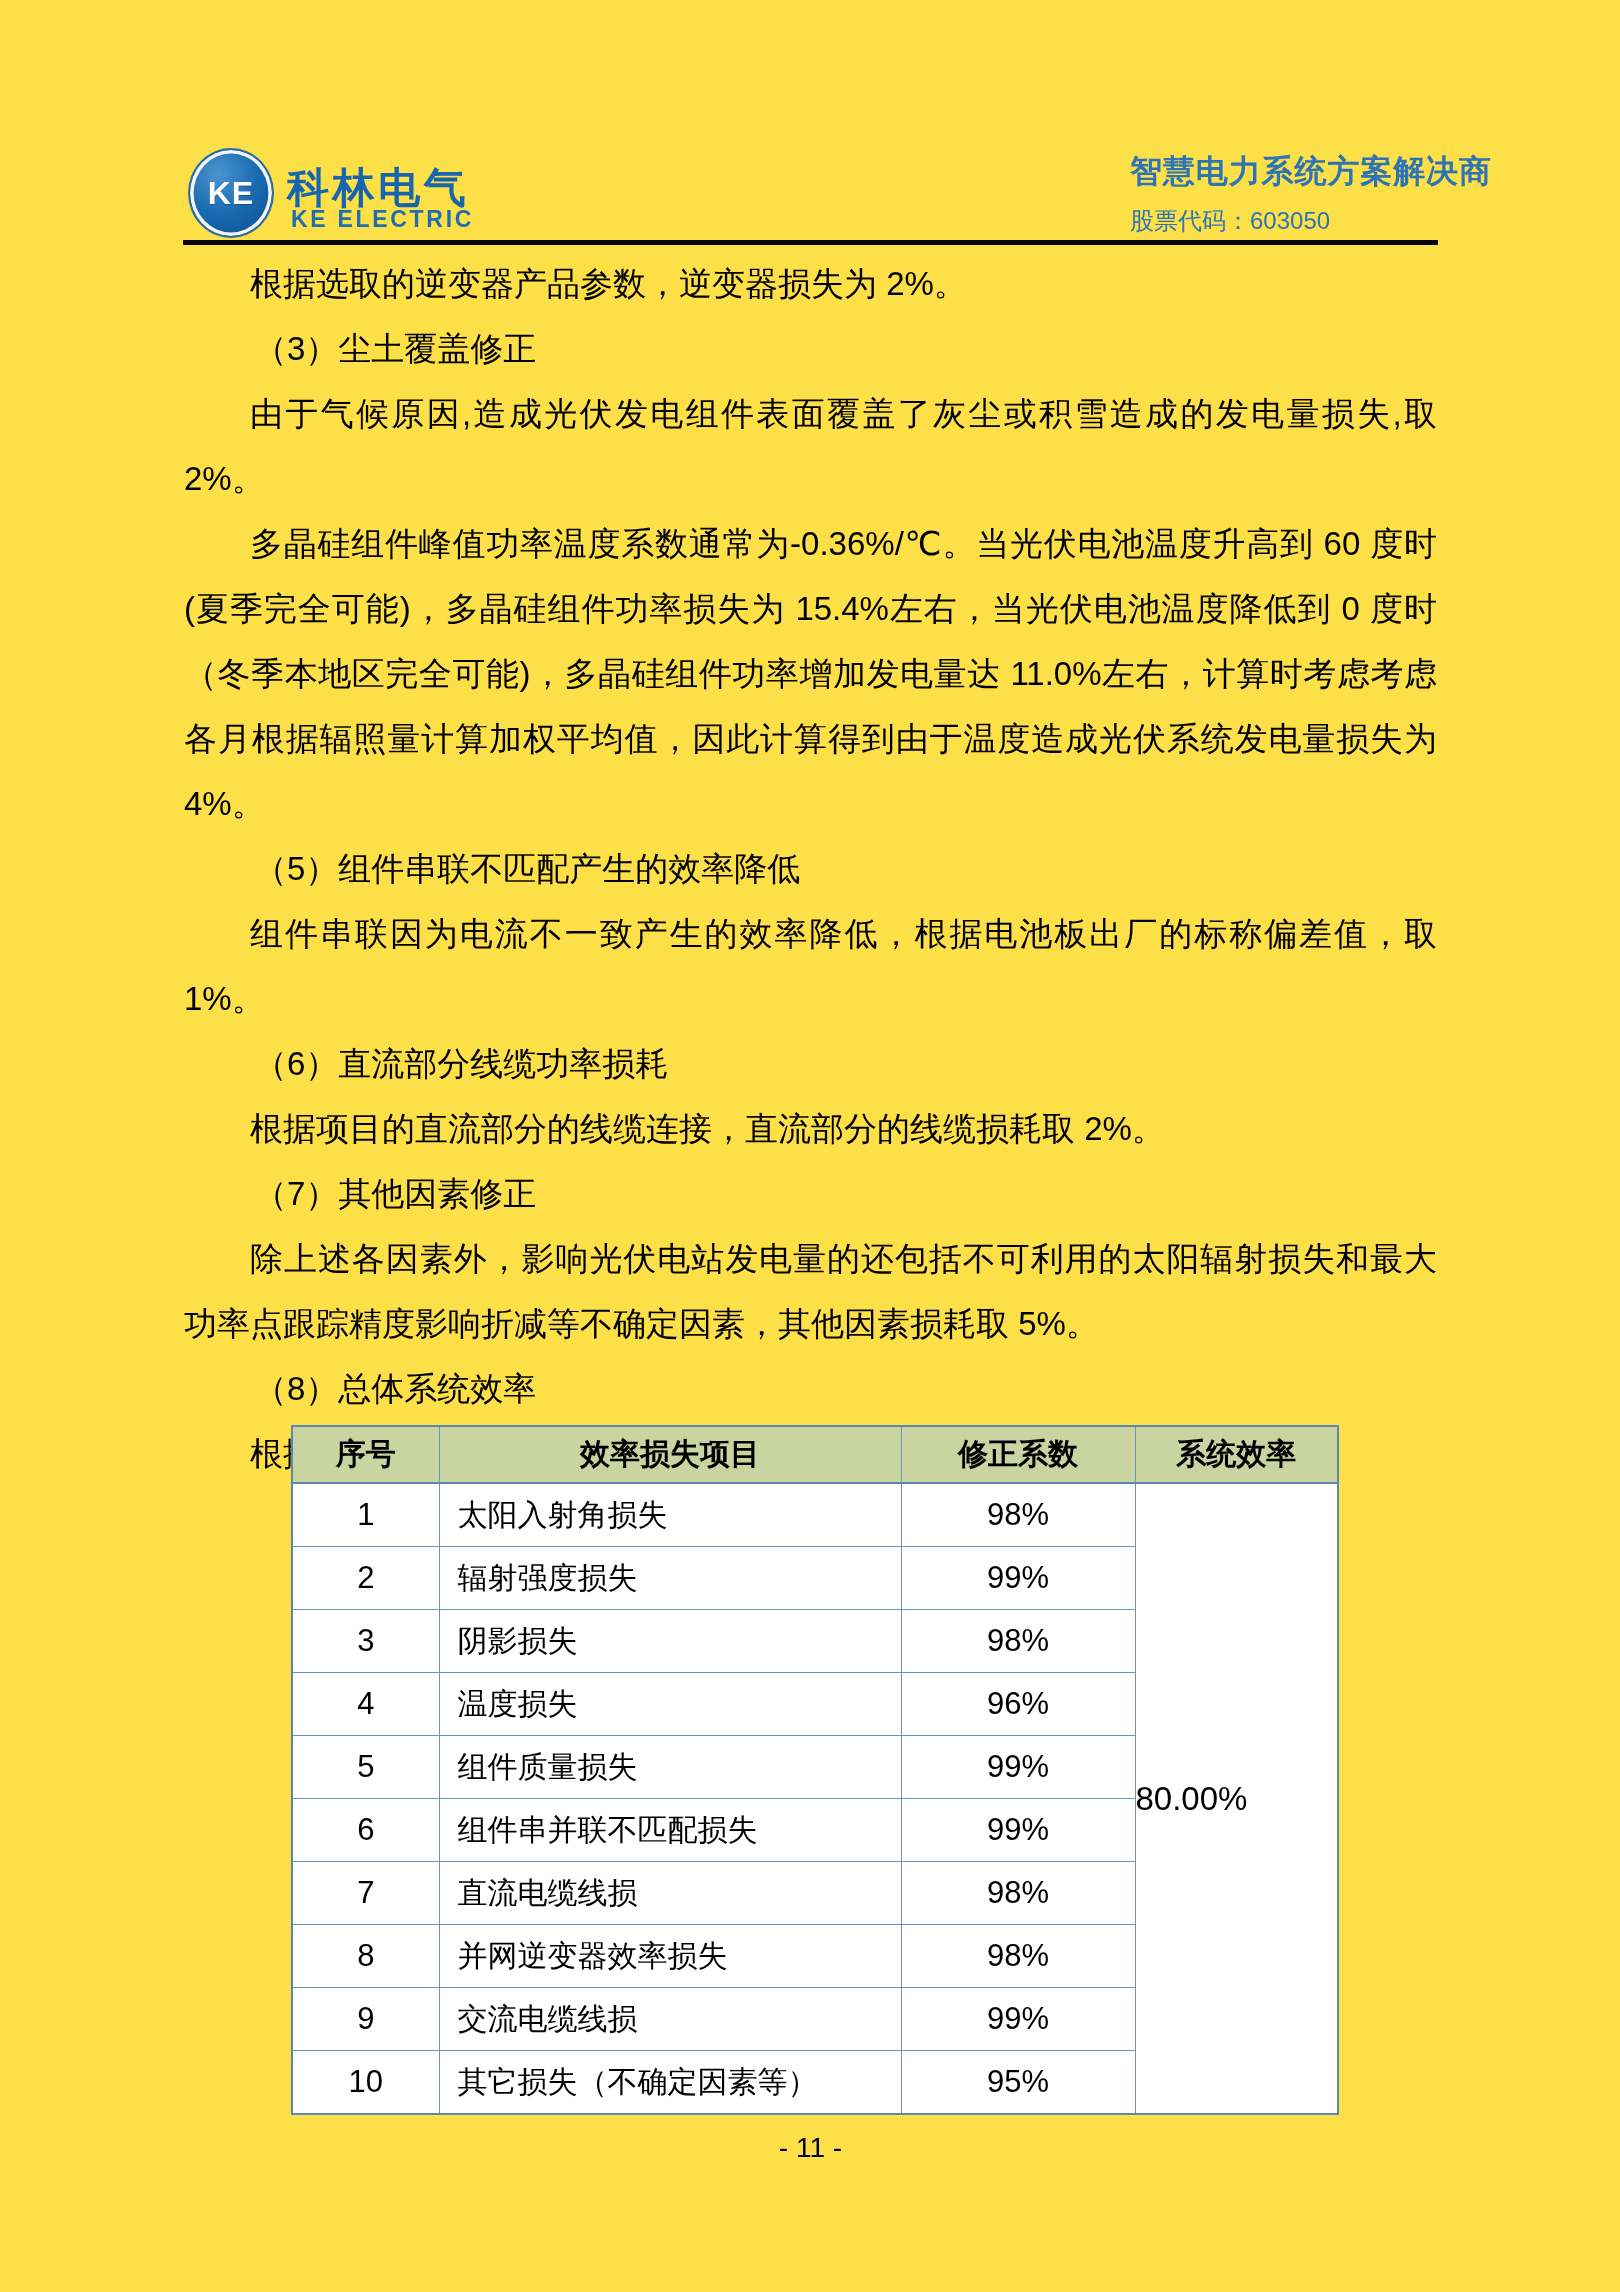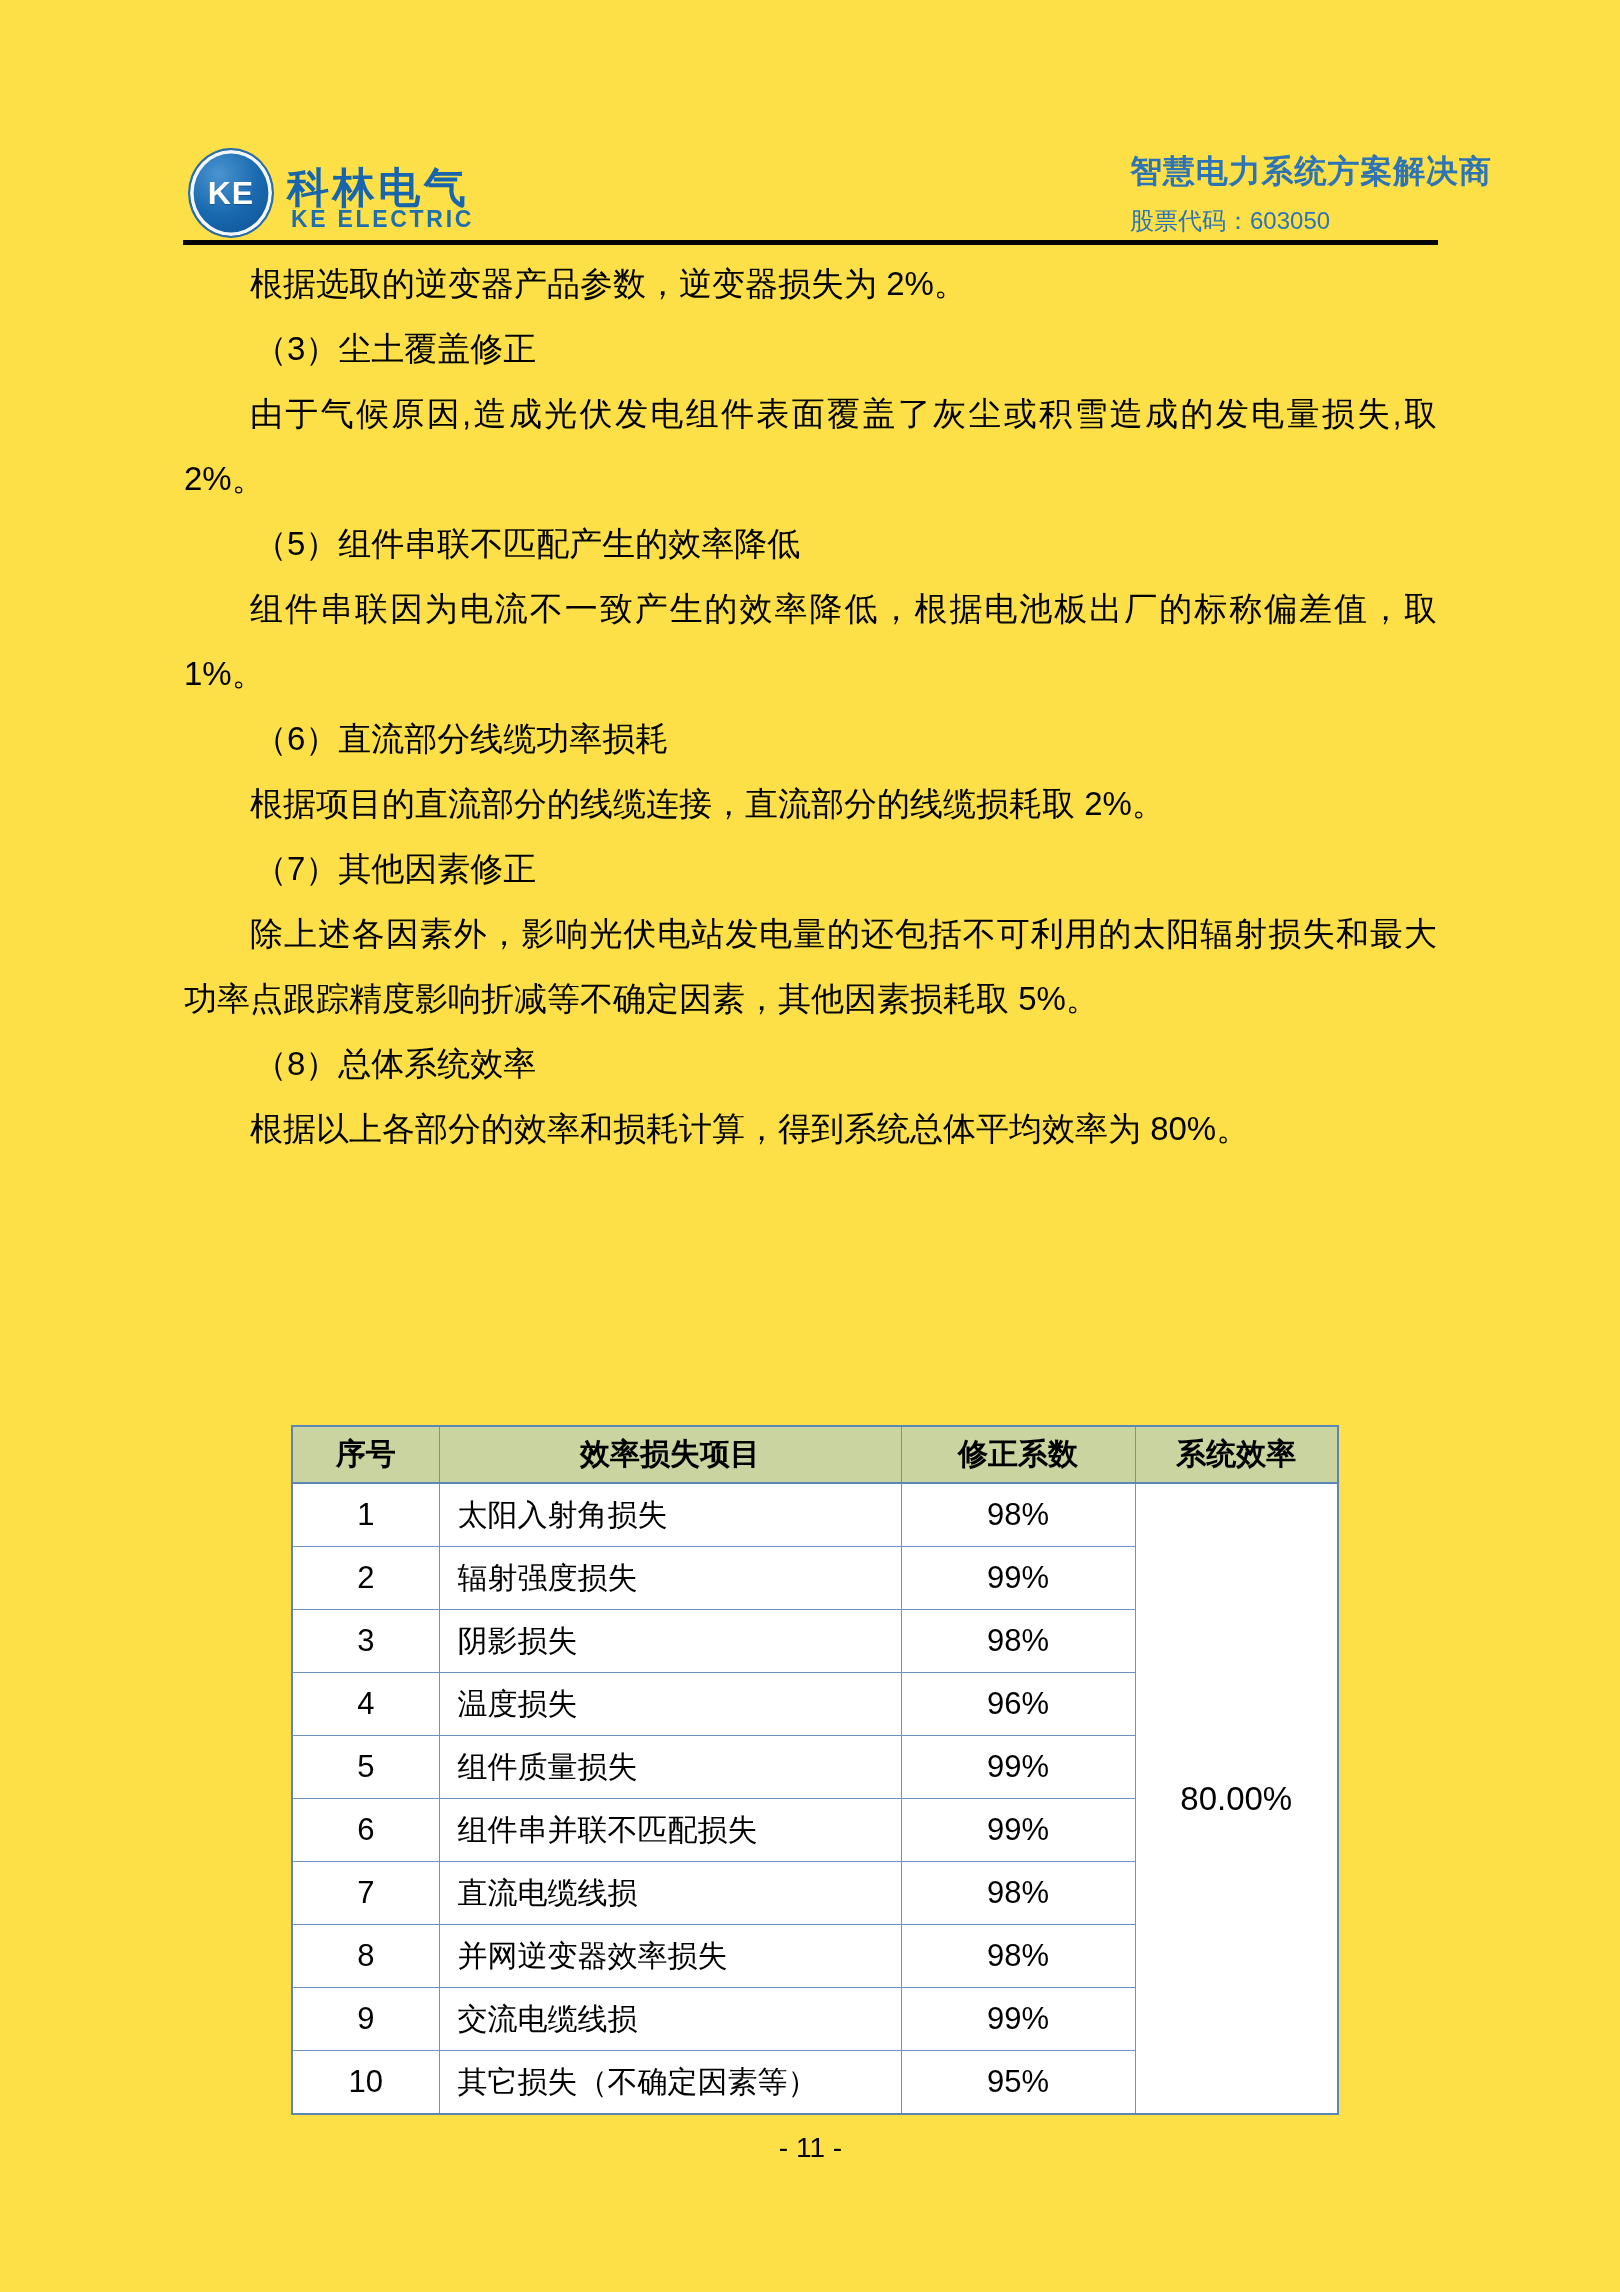--- a/index.html
+++ b/index.html
@@ -54,21 +54,21 @@
     font-size:30px; font-weight:bold; text-align:center;
     border:1.8px solid #6b93c0; border-bottom:2.7px solid #5b86b5;
   }
   .loss-table td {
     background:#ffffff; height:62px; padding:0;
     border:1.8px solid #6b93c0; font-size:31px;
   }
   td.col-no   { text-align:center; }
   td.col-item { text-align:left; padding-left:18px; font-size:30px; }
   td.col-coef { text-align:center; }
-  td.sys-cell { text-align:center; font-size:33px; }
+  td.sys-cell { text-align:left; font-size:33px; }
 
   
   .footer {
     position:absolute; left:0; top:2132px; width:1621px;
     text-align:center; font-size:28px; color:#000;
   }
 </style>
 </head>
 <body>
 
@@ -82,20 +82,21 @@
   <div class="header-right">
     <div class="tagline">智慧电力系统方案解决商</div>
     <div class="stock">股票代码：603050</div>
   </div>
   <div class="header-rule"></div>
 
   <div class="content">
     <p class="sec-para">根据选取的逆变器产品参数，逆变器损失为 2%。</p>
     <p class="sec-heading">（3）尘土覆盖修正</p>
     <p class="sec-para">由于气候原因,造成光伏发电组件表面覆盖了灰尘或积雪造成的发电量损失,取 2%。</p>
+    <p class="sec-para">多晶硅组件峰值功率温度系数通常为-0.36%/℃。当光伏电池温度升高到 60 度时(夏季完全可能)，多晶硅组件功率损失为 15.4%左右，当光伏电池温度降低到 0 度时（冬季本地区完全可能)，多晶硅组件功率增加发电量达 11.0%左右，计算时考虑考虑各月根据辐照量计算加权平均值，因此计算得到由于温度造成光伏系统发电量损失为 4%。</p>
     <p class="sec-heading">（5）组件串联不匹配产生的效率降低</p>
     <p class="sec-para">组件串联因为电流不一致产生的效率降低，根据电池板出厂的标称偏差值，取 1%。</p>
     <p class="sec-heading">（6）直流部分线缆功率损耗</p>
     <p class="sec-para">根据项目的直流部分的线缆连接，直流部分的线缆损耗取 2%。</p>
     <p class="sec-heading">（7）其他因素修正</p>
     <p class="sec-para">除上述各因素外，影响光伏电站发电量的还包括不可利用的太阳辐射损失和最大功率点跟踪精度影响折减等不确定因素，其他因素损耗取 5%。</p>
     <p class="sec-heading">（8）总体系统效率</p>
     <p class="sec-para">根据以上各部分的效率和损耗计算，得到系统总体平均效率为 80%。</p>
   </div>
 

